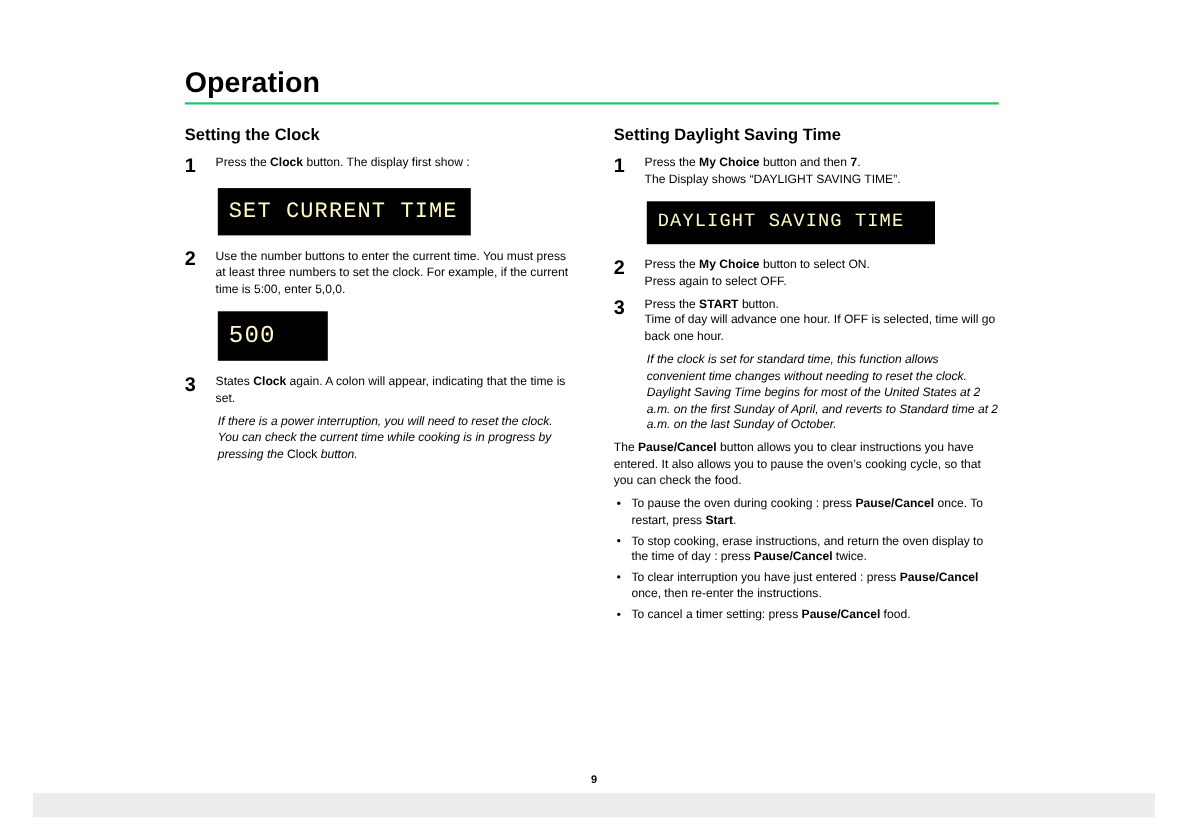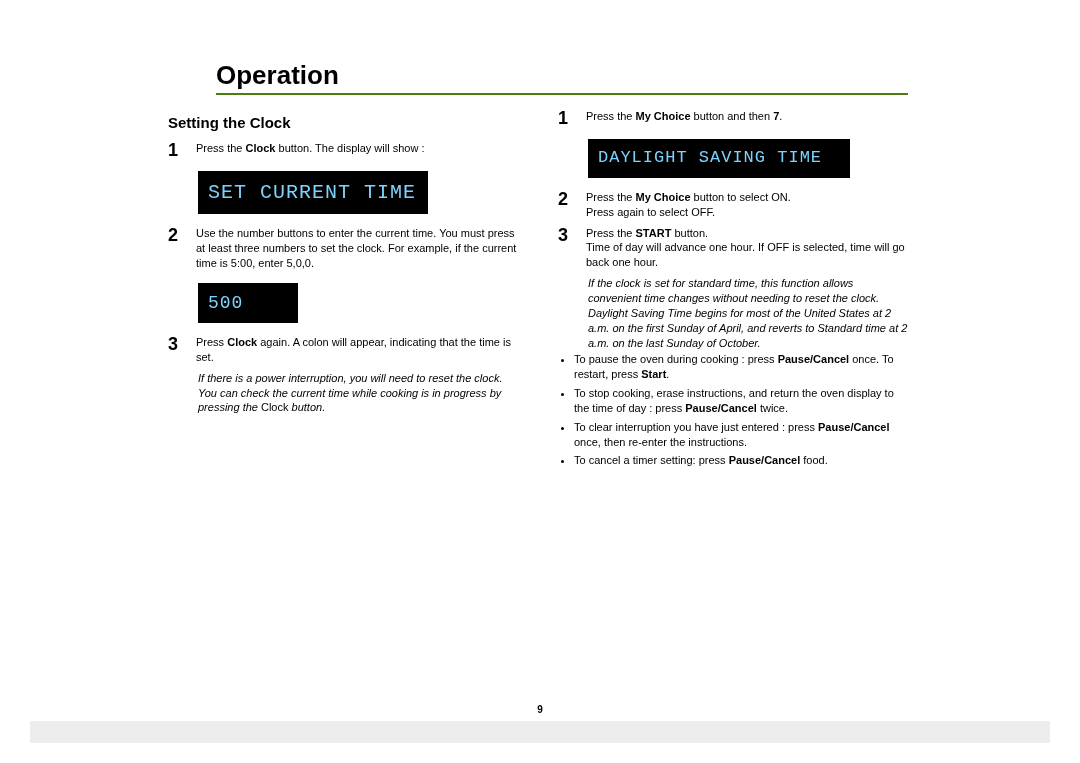--- a/index.html
+++ b/index.html
@@ -18,24 +18,23 @@
   }
   .content {
     position: absolute;
     left: 168px;
     top: 60px;
     width: 740px;
   }
   .title {
     font-size: 26px;
     font-weight: bold;
-    border-bottom: 2px solid #4d7c0f;
+    border-bottom: 2px solid #22c55e;
     padding-bottom: 2px;
     margin-bottom: 14px;
-    margin-left: 48px;
   }
   .cols {
     display: flex;
     gap: 40px;
   }
   .col {
     flex: 1 1 0;
     font-size: 11px;
     line-height: 1.35;
   }
@@ -54,30 +53,30 @@
     font-weight: bold;
     line-height: 1;
     width: 16px;
     flex: 0 0 16px;
   }
   .step .body {
     flex: 1;
   }
   .display {
     background: #000;
-    color: #7dd3fc;
+    color: #fef9c3;
     font-family: "Courier New", monospace;
     letter-spacing: 1px;
     font-size: 20px;
     padding: 8px 10px;
     margin: 6px 16px 12px 30px;
     display: inline-block;
   }
   .display.wide { width: 210px; }
-  .display.sm  { width: 80px; font-size: 18px; }
+  .display.sm  { width: 80px; font-size: 22px; }
   .display.dst { font-size: 17px; width: 242px; }
   .ital {
     font-style: italic;
     margin-top: 6px;
   }
   .para { margin: 6px 0; }
   ul.bul {
     margin: 2px 0 2px 16px;
     padding: 0;
   }
@@ -111,51 +110,53 @@
     <div class="title">Operation</div>
 
     <div class="cols">
 
       <div class="col">
         <div class="sec-title">Setting the Clock</div>
 
         <div class="step">
           <div class="num">1</div>
           <div class="body">
-            <span>Press the </span><b>Clock</b><span> button. The display will show :</span>
+            <span>Press the </span><b>Clock</b><span> button. The display first show :</span>
           </div>
         </div>
 
         <div class="display wide">SET CURRENT TIME</div>
 
         <div class="step">
           <div class="num">2</div>
           <div class="body">Use the number buttons to enter the current time. You must press at least three numbers to set the clock. For example, if the current time is 5:00, enter 5,0,0.</div>
         </div>
 
         <div class="display sm">500</div>
 
         <div class="step">
           <div class="num">3</div>
           <div class="body">
-            <span>Press </span><b>Clock</b><span> again. A colon will appear, indicating that the time is set.</span>
+            <span>States </span><b>Clock</b><span> again. A colon will appear, indicating that the time is set.</span>
           </div>
         </div>
 
         <div class="ital" style="margin-left:30px;">
           <span>If there is a power interruption, you will need to reset the clock. You can check the current time while cooking is in progress by pressing the </span><span style="font-style:normal;">Clock</span><span> button.</span>
         </div>
       </div>
 
       <div class="col">
+        <div class="sec-title">Setting Daylight Saving Time</div>
 
         <div class="step">
           <div class="num">1</div>
           <div class="body">
             <span>Press the </span><b>My Choice</b><span> button and then </span><b>7</b><span>.</span>
+            <div>The Display shows “DAYLIGHT SAVING TIME”.</div>
           </div>
         </div>
 
         <div class="display dst">DAYLIGHT SAVING TIME</div>
 
         <div class="step">
           <div class="num">2</div>
           <div class="body">
             <span>Press the </span><b>My Choice</b><span> button to select ON.</span>
             <div>Press again to select OFF.</div>
@@ -166,20 +167,23 @@
           <div class="num">3</div>
           <div class="body">
             <span>Press the </span><b>START</b><span> button.</span>
             <div>Time of day will advance one hour. If OFF is selected, time will go back one hour.</div>
           </div>
         </div>
 
         <div class="ital" style="margin-left:30px;font-style:italic;">If the clock is set for standard time, this function  allows convenient time changes without needing to reset the clock. Daylight Saving Time begins for most of the United States at 2 a.m. on the first Sunday of April, and reverts to Standard time at 2 a.m. on the last Sunday of October.</div>
 
 
+        <div class="para">
+          <span>The </span><b>Pause/Cancel</b><span> button allows you to clear instructions you have entered. It also allows you to pause the oven’s cooking cycle, so that you can check the food.</span>
+        </div>
 
         <ul class="bul">
           <li>
             <span>To pause the oven during cooking : press </span><b>Pause/Cancel</b><span> once. To restart, press </span><b>Start</b><span>.</span>
           </li>
           <li>
             <span>To stop cooking, erase instructions, and return the oven display to the time of day : press </span><b>Pause/Cancel</b><span> twice.</span>
           </li>
           <li>
             <span>To clear interruption you have just entered : press </span><b>Pause/Cancel</b><span> once, then re-enter the instructions.</span>

